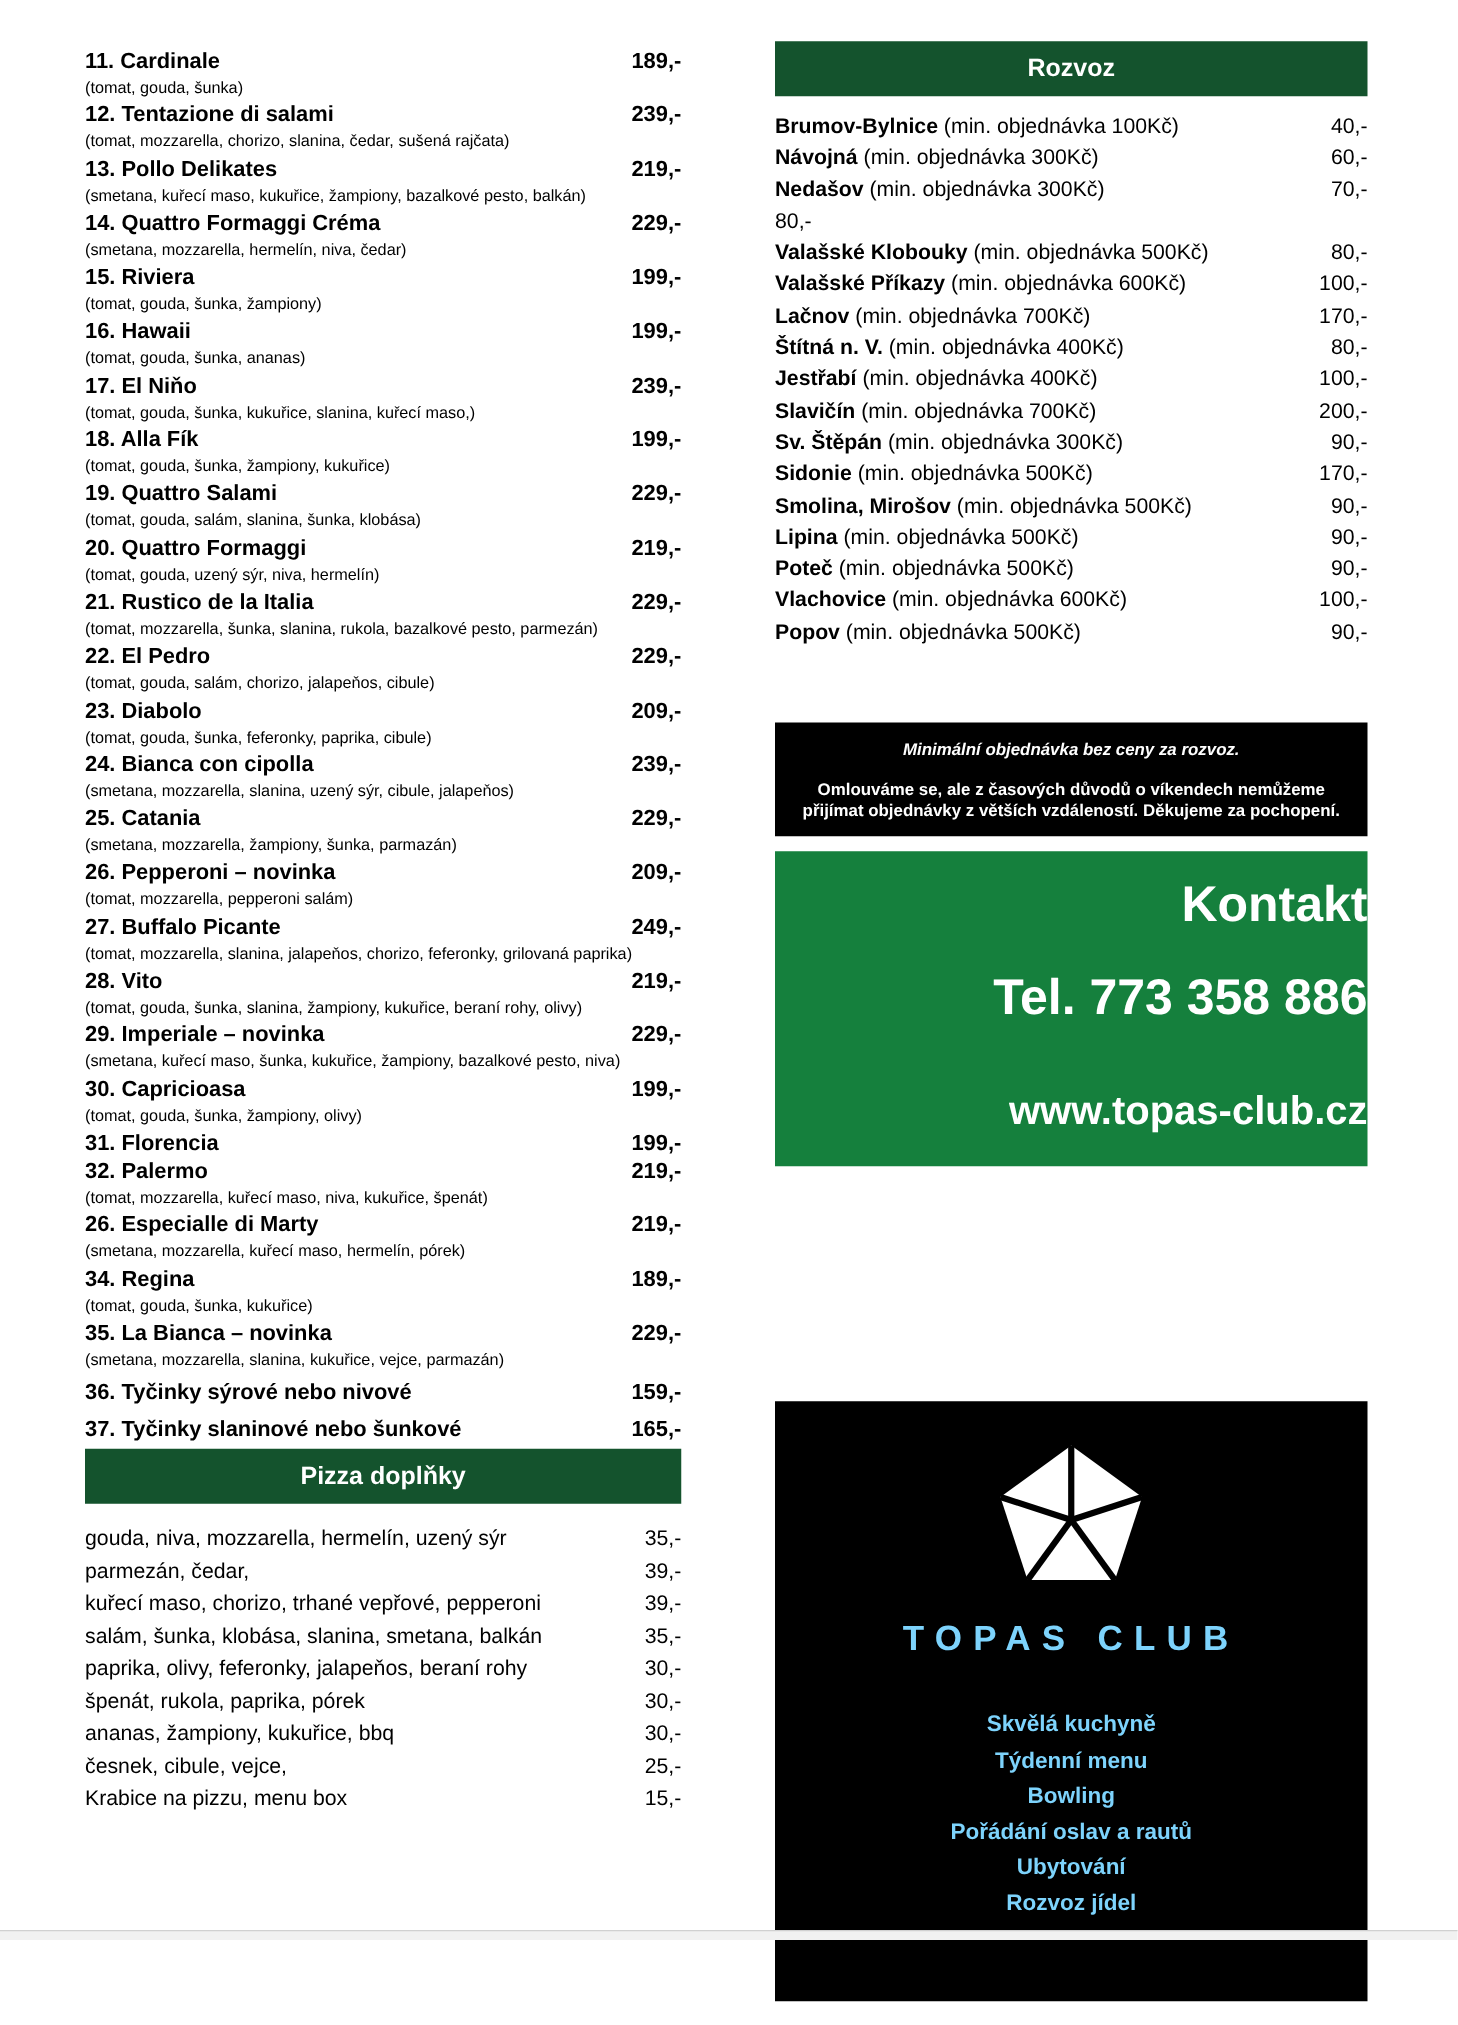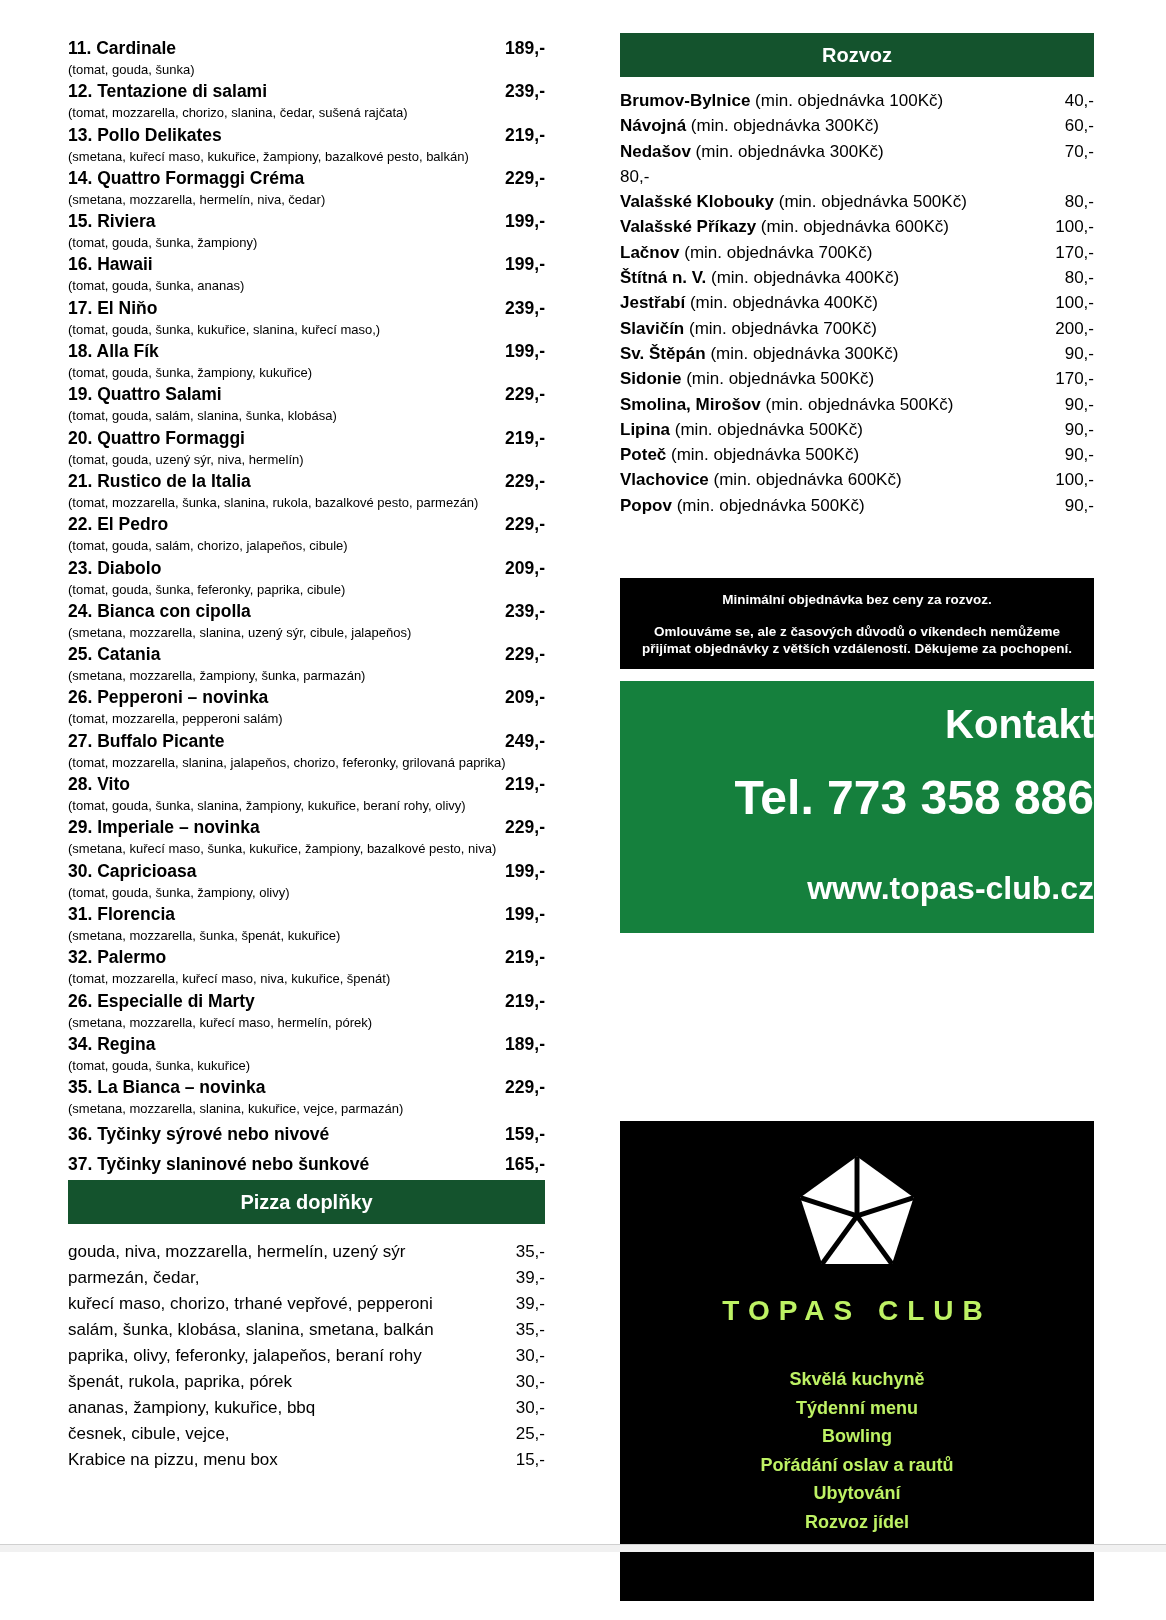--- a/index.html
+++ b/index.html
@@ -23,30 +23,30 @@
 
   
   .right-col{position:absolute;left:620px;top:33px;width:474px;}
   .delivery-list{margin-top:11px;}
   .delivery-row{display:flex;justify-content:space-between;
         font-size:17px;line-height:25.3px;white-space:nowrap;}
   .delivery-row .town{font-weight:bold;}
 
   .note-box{margin-top:60px;background:#000;color:#fff;text-align:center;
         padding:14px 12px 12px;}
-  .note-line1{font-weight:bold;font-size:13.5px;line-height:16px;}
+  .note-line1{font-weight:bold;font-size:13.5px;line-height:16px;font-style:italic;}
   .note-line2{font-weight:bold;font-size:13.5px;line-height:17px;margin-top:15px;}
 
   .contact-box{margin-top:12px;background:#15803d;color:#fff;text-align:right;
         padding:20px 0 22px;}
   .contact-title{font-weight:bold;font-size:40px;line-height:46px;}
-  .contact-phone{font-weight:bold;font-size:48px;line-height:46px;margin-top:28px;}
+  .contact-phone{font-weight:bold;font-size:40px;line-height:46px;margin-top:28px;}
   .contact-web{font-weight:bold;font-size:32px;line-height:46px;margin-top:44px;}
 
-  .brand-box{margin-top:188px;background:#000;color:#bef264;text-align:center;
+  .brand-box{margin-top:188px;background:#000;color:#7dd3fc;text-align:center;
         height:480px;box-sizing:border-box;padding-top:30px;}
   .brand-logo{display:block;margin:0 auto;}
   .brand-name{font-weight:bold;font-size:28px;letter-spacing:9px;margin-top:24px;}
   .services{margin-top:38px;}
   .service-line{font-weight:bold;font-size:18px;line-height:28.5px;}
 
   .footer-strip{position:absolute;left:0;right:0;bottom:0;height:7px;
         background:#f1f1f1;border-top:1px solid #d0d0d0;}
 </style>
 </head>
@@ -194,21 +194,20 @@
             <span class="item-name">30. Capricioasa</span>
             <span class="item-price">199,-</span>
           </div>
           <div class="ingredients">(tomat, gouda, šunka, žampiony, olivy)</div>
         </div>
         <div class="pizza-item">
           <div class="title-row">
             <span class="item-name">31. Florencia</span>
             <span class="item-price">199,-</span>
           </div>
-          <div class="ingredients">(smetana, mozzarella, šunka, špenát, kukuřice)</div>
         </div>
         <div class="pizza-item">
           <div class="title-row">
             <span class="item-name">32. Palermo</span>
             <span class="item-price">219,-</span>
           </div>
           <div class="ingredients">(tomat, mozzarella, kuřecí maso, niva, kukuřice, špenát)</div>
         </div>
         <div class="pizza-item">
           <div class="title-row">

